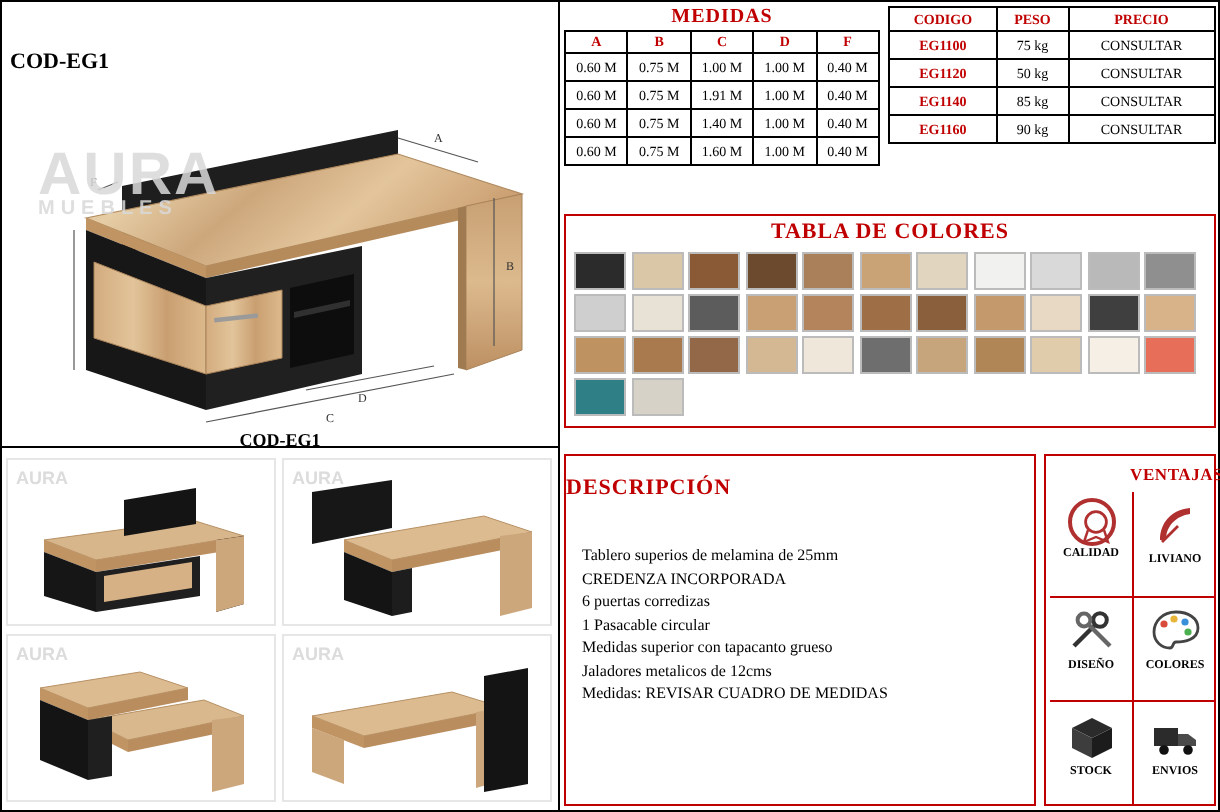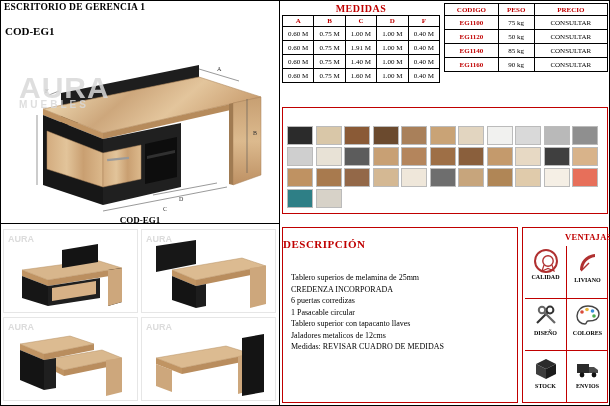--- a/index.html
+++ b/index.html
@@ -128,21 +128,20 @@
     background:#fff;
   }
 </style>
 </head>
 <body>
 
 <div class="sheet">
 
   <div class="left-col">
 
-    <div class="title-main">ESCRITORIO DE GERENCIA 1</div>
     <div class="cod-top">COD-EG1</div>
 
     <div class="hero">
       <svg width="274" height="178" viewBox="0 0 274 178">
         <defs>
           <linearGradient id="wtop" x1="0" y1="0" x2="1" y2="0.3">
             <stop offset="0%" stop-color="#d9b98d"></stop>
               <stop offset="20%" stop-color="#e6cda5"></stop>
             <stop offset="45%" stop-color="#cda77c"></stop>
               <stop offset="70%" stop-color="#e3c59c"></stop>
@@ -343,20 +342,21 @@
           <tr>
             <td class="codigo">EG1160</td>
             <td>90 kg</td>
             <td>CONSULTAR</td>
           </tr>
         </tbody>
       </table>
     </div>
 
     <div class="colores">
+      <div class="hdr">TABLA DE COLORES</div>
       <div class="swatch-grid" id="swatches">
           <div class="sw" style="left: 0px; top: 0px; background: rgb(43, 43, 43);"></div>
           <div class="sw" style="left: 28.5px; top: 0px; background: rgb(217, 199, 168);"></div>
           <div class="sw" style="left: 57px; top: 0px; background: rgb(138, 90, 54);"></div>
           <div class="sw" style="left: 85.5px; top: 0px; background: rgb(107, 74, 46);"></div>
           <div class="sw" style="left: 114px; top: 0px; background: rgb(169, 128, 90);"></div>
           <div class="sw" style="left: 142.5px; top: 0px; background: rgb(201, 163, 118);"></div>
           <div class="sw" style="left: 171px; top: 0px; background: rgb(226, 213, 192);"></div>
           <div class="sw" style="left: 199.5px; top: 0px; background: rgb(241, 241, 239);"></div>
           <div class="sw" style="left: 228px; top: 0px; background: rgb(217, 217, 217);"></div>
@@ -389,21 +389,21 @@
         </div>
     </div>
 
     <div class="descripcion">
       <div class="hdr">DESCRIPCIÓN</div>
       <ul>
         <li>Tablero superios de melamina de 25mm</li>
         <li>CREDENZA INCORPORADA</li>
         <li>6 puertas corredizas</li>
         <li>1 Pasacable circular</li>
-        <li>Tablero superior con tapacanto llaves</li>
+        <li>Medidas superior con tapacanto grueso</li>
         <li>Jaladores metalicos de 12cms</li>
         <li>Medidas: REVISAR CUADRO DE MEDIDAS</li>
       </ul>
     </div>
 
     <div class="ventajas">
       <div class="hdr">VENTAJAS</div>
       <div class="vgrid">
         <div class="vsep-v"></div>
         <div class="vsep-h1"></div>

